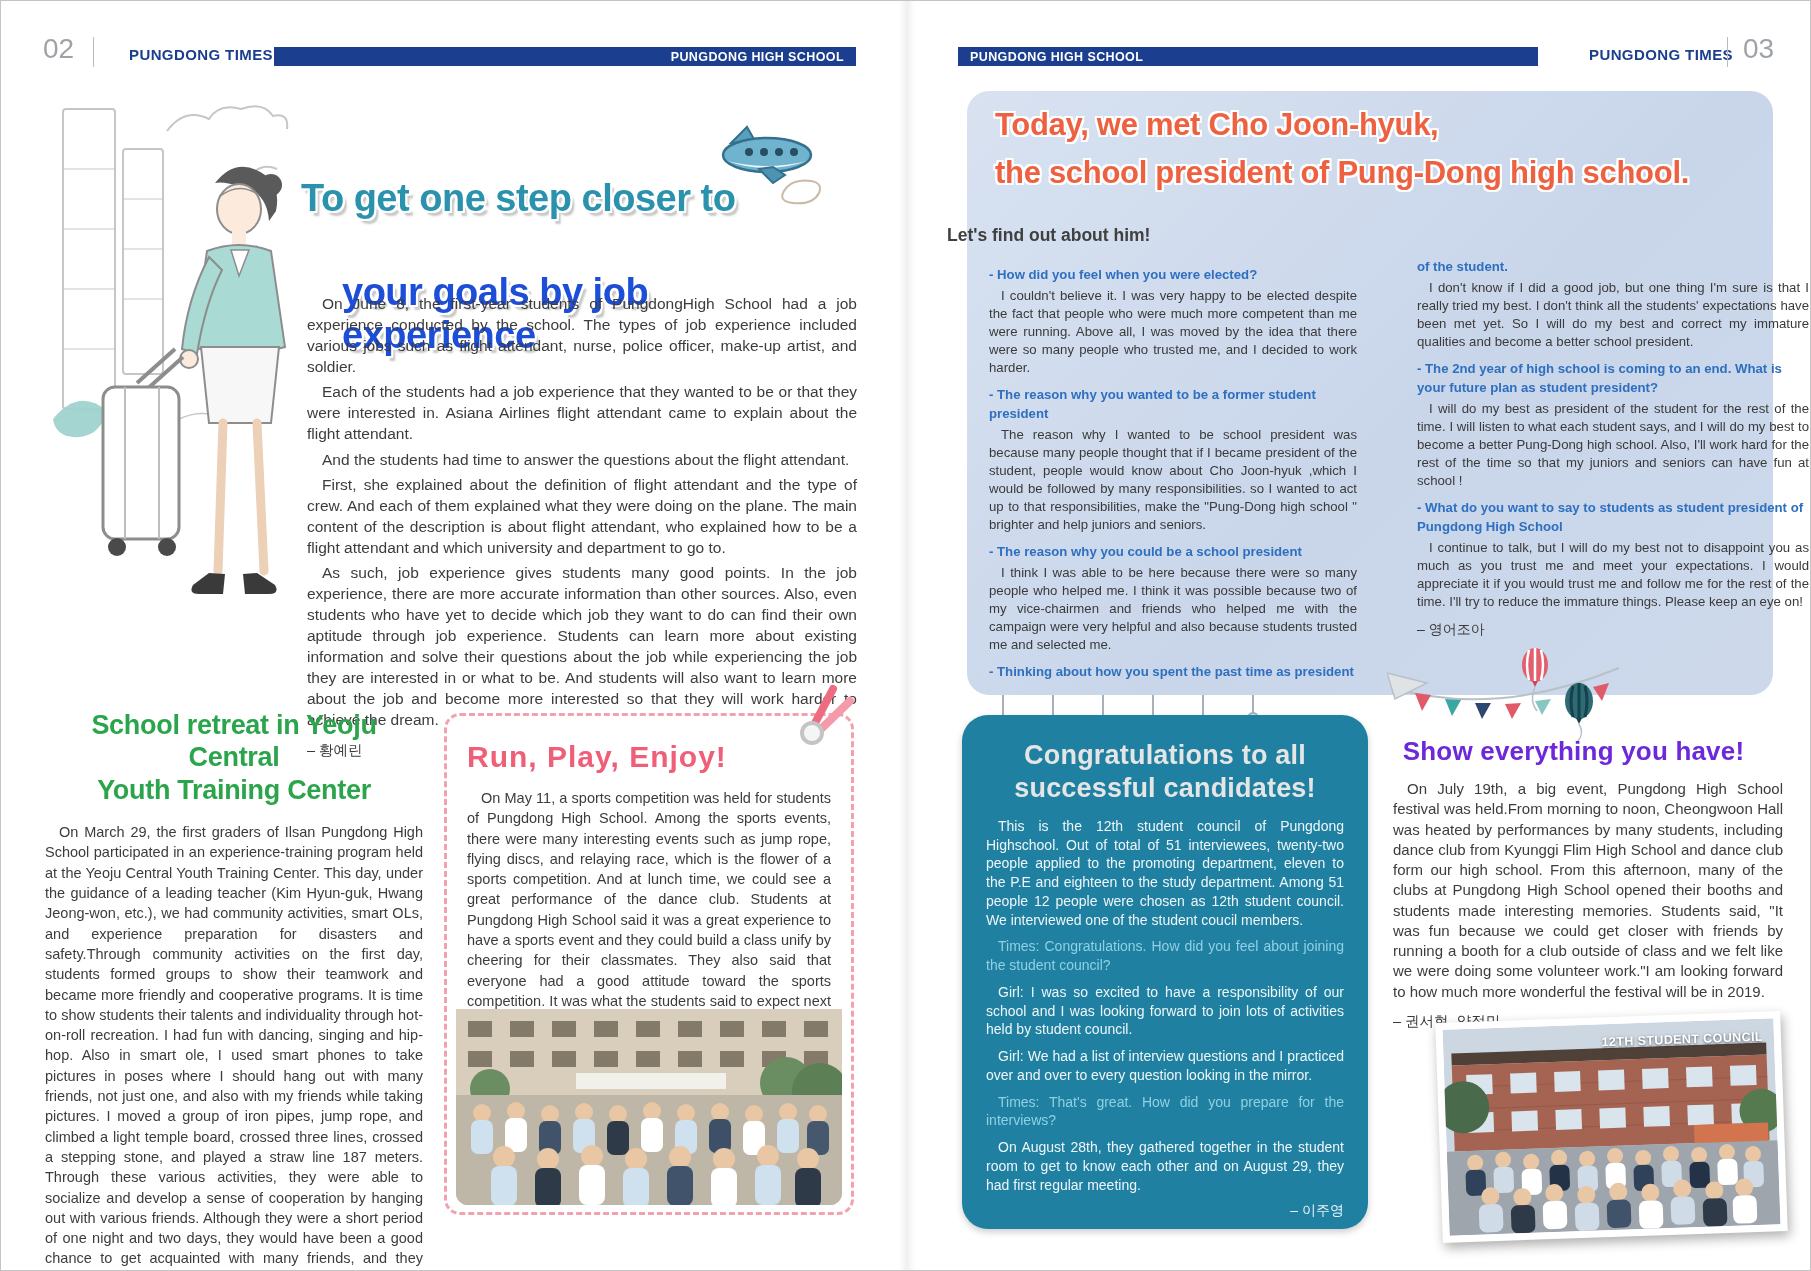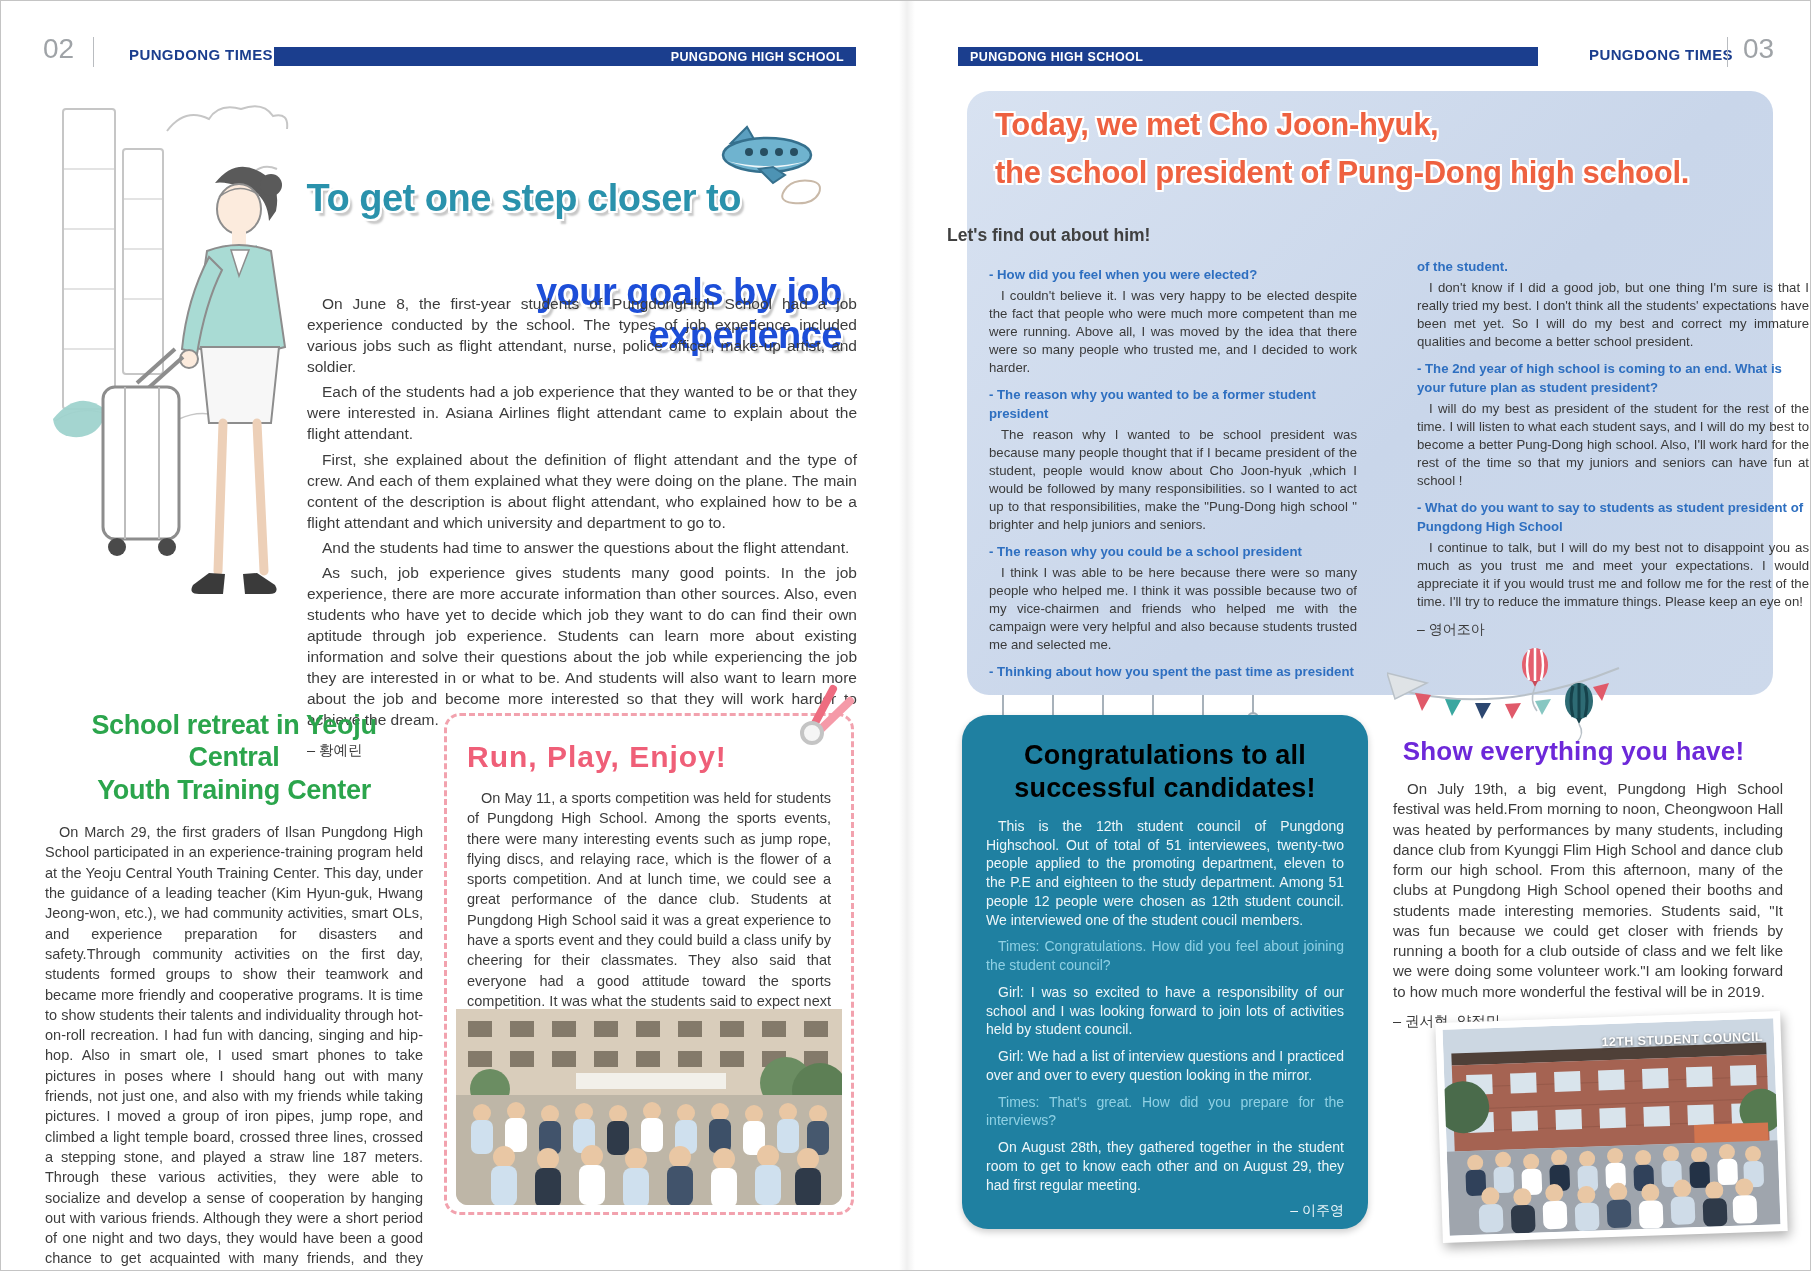--- a/index.html
+++ b/index.html
@@ -16,21 +16,21 @@
   .brand{position:absolute;top:45px;font-size:15px;font-weight:bold;color:#1b3e8e;letter-spacing:.4px;}
   #brandL{left:128px;} #brandR{left:1588px;}
   .bar{position:absolute;top:46px;height:19px;background:#1b3e8e;color:#fff;font-size:12.5px;
        font-weight:bold;letter-spacing:.4px;line-height:21px;box-sizing:border-box;}
   #barL{left:273px;width:582px;text-align:right;padding-right:12px;}
   #barR{left:957px;width:580px;text-align:left;padding-left:12px;}
 
   
   #illus{position:absolute;left:46px;top:86px;}
   #plane{position:absolute;left:700px;top:120px;}
-  .jobTitle{position:absolute;font-weight:bold;letter-spacing:-.5px;text-align:right;
+  .jobTitle{position:absolute;font-weight:bold;letter-spacing:-.5px;text-align:left;
             text-shadow:-2px -2px 0 #fff,2px -2px 0 #fff,-2px 2px 0 #fff,2px 2px 0 #fff,
             0 -2px 0 #fff,0 2px 0 #fff,-2px 0 0 #fff,2px 0 0 #fff,4px 5px 2px rgba(130,130,130,.45);}
   #jobTitle1{left:300px;top:176px;width:440px;font-size:38px;color:#2a92ac;}
   #jobTitle2{left:341px;top:222px;width:500px;font-size:38px;color:#1d4ed8;margin-top:48px;}
   #jobBody{position:absolute;left:306px;top:292px;width:550px;font-size:15.5px;line-height:1.36;text-align:justify;}
   #jobBody p{margin:0 0 4px;text-indent:15px;}
   .byline{text-align:left;font-size:14.5px;color:#3a3a3a;margin-top:10px;}
 
   
   #retreat{position:absolute;left:44px;top:708px;width:378px;}
@@ -60,21 +60,21 @@
   #qaR{left:1416px;width:392px;}
   .q{color:#2e6fc0;font-weight:bold;font-size:13.2px;line-height:1.45;margin:8px 0 3px;}
   .a{font-size:13.2px;line-height:1.36;text-align:justify;text-indent:12px;margin:0 0 2px;color:#3a3a3a;}
   .qcont{margin-top:0;}
   #ivByline{font-size:14px;}
 
   
   #strings{position:absolute;left:990px;top:694px;}
   #councilBox{position:absolute;left:961px;top:714px;width:406px;height:514px;background:#1f80a1;
               border-radius:26px;box-sizing:border-box;padding:22px 24px;box-shadow:0 3px 7px rgba(0,0,0,.2);}
-  #councilTitle{text-align:center;color:#000000;font-size:27px;font-weight:bold;line-height:1.22;margin:2px 0 12px;letter-spacing:.2px;}
+  #councilTitle{text-align:center;color:#e5e5e5;font-size:27px;font-weight:bold;line-height:1.22;margin:2px 0 12px;letter-spacing:.2px;}
   .cp{color:#eef6f9;font-size:14px;line-height:1.34;text-align:justify;text-indent:12px;margin:0 0 8px;}
   .cp.times{color:#8fd0e4;}
   .byline-light{color:#eaf4f8;text-align:right;font-size:14px;margin-top:4px;}
 
   
   #balloons{position:absolute;left:1386px;top:642px;}
   #festTitle{position:absolute;left:1395px;top:735px;width:355px;text-align:center;font-size:26px;
              font-weight:bold;color:#6d28d9;letter-spacing:.2px;}
   #festBody{position:absolute;left:1392px;top:778px;width:390px;font-size:15px;line-height:1.35;text-align:justify;}
   #festBody p{margin:0;text-indent:14px;}
@@ -146,22 +146,22 @@
     <circle cx="78" cy="31" r="4" fill="#274e61"></circle>
     <circle cx="93" cy="31" r="4" fill="#274e61"></circle>
     <path d="M58 48 l14 14 l12 -8 l-12 -8z" fill="#4d93b4" stroke="#35708d" stroke-width="2"></path>
   </svg>
 
   <div class="jobTitle" id="jobTitle1">To get one step closer to</div>
   <div class="jobTitle" id="jobTitle2">your goals by job experience</div>
   <div id="jobBody">
     <p>On June 8, the first-year students of PungdongHigh School had a job experience conducted by the school. The types of job experience included various jobs such as flight attendant, nurse, police officer, make-up artist, and soldier.</p>
     <p>Each of the students had a job experience that they wanted to be or that they were interested in. Asiana Airlines flight attendant came to explain about the flight attendant.</p>
+    <p>And the students had time to answer the questions about the flight attendant.</p>
     <p>First, she explained about the definition of flight attendant and the type of crew. And each of them explained what they were doing on the plane. The main content of the description is about flight attendant, who explained how to be a flight attendant and which university and department to go to.</p>
-    <p>And the students had time to answer the questions about the flight attendant.</p>
     <p>As such, job experience gives students many good points. In the job experience, there are more accurate information than other sources. Also, even students who have yet to decide which job they want to do can find their own aptitude through job experience. Students can learn more about existing information and solve their questions about the job while experiencing the job they are interested in or what to be. And students will also want to learn more about the job and become more interested so that they will work harder to achieve the dream.</p>
     <div class="byline">– 황예린</div>
   </div>
 
   <div id="retreat">
     <h2>
       <span>School retreat in Yeoju Central</span><br>
       <span>Youth Training Center</span>
     </h2>
     <p id="retreatBody">On March 29, the first graders of Ilsan Pungdong High School participated in an experience-training program held at the Yeoju Central Youth Training Center. This day, under the guidance of a leading teacher (Kim Hyun-guk, Hwang Jeong-won, etc.), we had community activities, smart OLs, and experience preparation for disasters and safety.Through community activities on the first day, students formed groups to show their teamwork and became more friendly and cooperative programs. It is time to show students their talents and individuality through hot-on-roll recreation. I had fun with dancing, singing and hip-hop. Also in smart ole, I used smart phones to take pictures in poses where I should hang out with many friends, not just one, and also with my friends while taking pictures. I moved a group of iron pipes, jump rope, and climbed a light temple board, crossed three lines, crossed a stepping stone, and played a straw line 187 meters. Through these various activities, they were able to socialize and develop a sense of cooperation by hanging out with various friends. Although they were a short period of one night and two days, they would have been a good chance to get acquainted with many friends, and they would have had good memories.</p>

